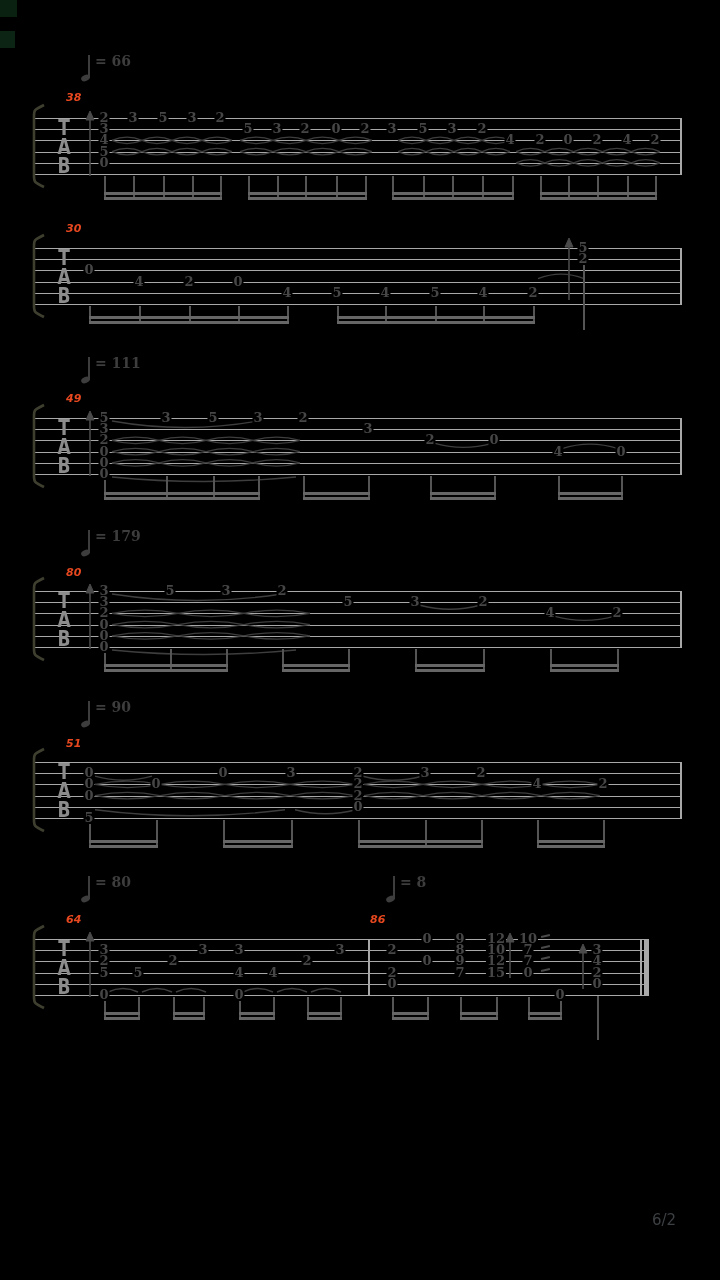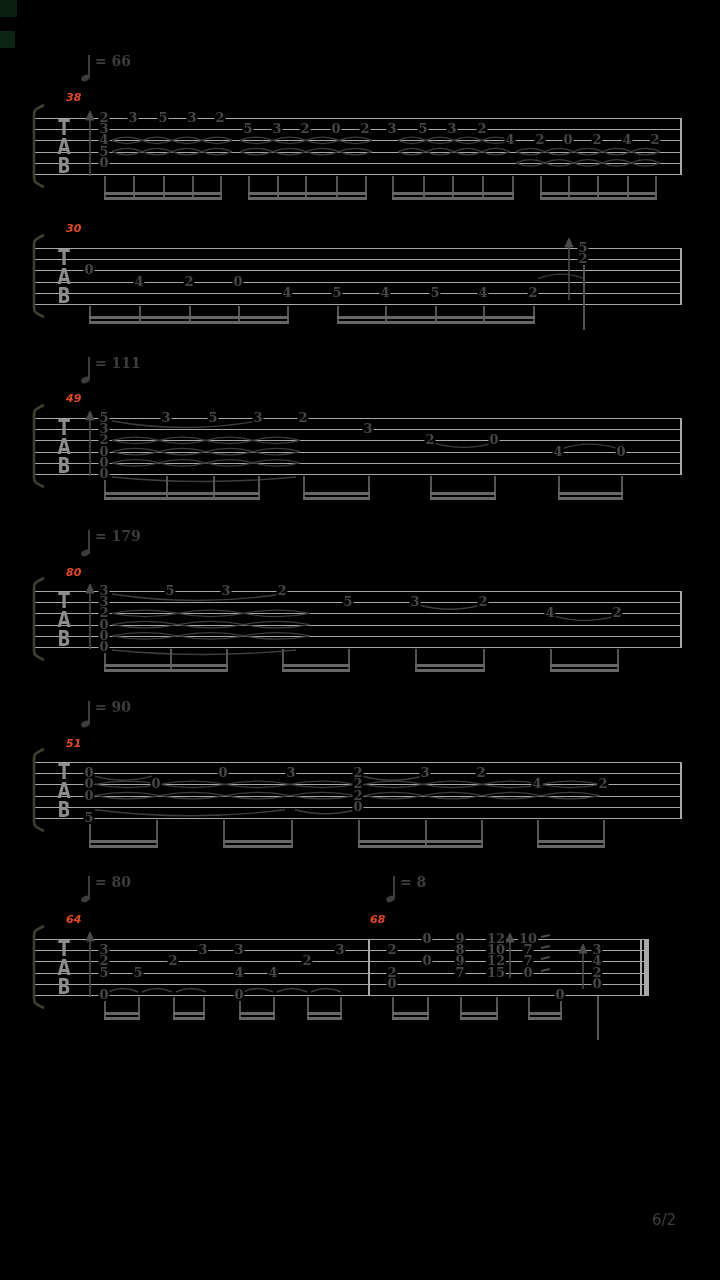--- a/index.html
+++ b/index.html
@@ -459,21 +459,21 @@
     <div class="ln" style="left: 35px; top: 972.6px; width: 613px; background: rgb(168, 168, 168);"></div>
     <div class="ln" style="left: 35px; top: 983.8px; width: 613px; background: rgb(168, 168, 168);"></div>
     <div class="ln" style="left: 35px; top: 995px; width: 613px; background: rgb(168, 168, 168);"></div>
     <div class="clef" style="left: 64px; top: 948px; color: rgb(140, 140, 140);">T</div>
     <div class="clef" style="left: 64px; top: 967px; color: rgb(140, 140, 140);">A</div>
     <div class="clef" style="left: 64px; top: 986px; color: rgb(140, 140, 140);">B</div>
     <div class="bar" style="left: 368px; top: 939px; width: 2px; height: 57px; background: rgb(168, 168, 168);"></div>
     <div class="bar" style="left: 640px; top: 939px; width: 2px; height: 57px; background: rgb(168, 168, 168);"></div>
     <div class="bar" style="left: 644px; top: 939px; width: 5px; height: 57px; background: rgb(168, 168, 168);"></div>
     <div class="mnum" style="left: 66px; top: 913px; color: rgb(232, 72, 31);">64</div>
-    <div class="mnum" style="left: 370px; top: 913px; color: rgb(232, 72, 31);">68</div>
+    <div class="mnum" style="left: 370px; top: 913px; color: rgb(232, 72, 31);">86</div>
     <div class="tempo-head" style="left: 81px; top: 896px; background: rgb(61, 61, 61);"></div>
     <div class="tempo-stem" style="left: 88px; top: 876px; background: rgb(61, 61, 61);"></div>
     <div class="tempo-txt" style="left: 95px; top: 874px; color: rgb(61, 61, 61);">= 80</div>
     <div class="tempo-head" style="left: 386px; top: 896px; background: rgb(61, 61, 61);"></div>
     <div class="tempo-stem" style="left: 393px; top: 876px; background: rgb(61, 61, 61);"></div>
     <div class="tempo-txt" style="left: 400px; top: 874px; color: rgb(61, 61, 61);">= 8</div>
     <div class="dash" style="left: 541px; top: 935px; background: rgb(74, 74, 74);"></div>
     <div class="dash" style="left: 541px; top: 946.2px; background: rgb(74, 74, 74);"></div>
     <div class="dash" style="left: 541px; top: 957.4px; background: rgb(74, 74, 74);"></div>
     <div class="dash" style="left: 541px; top: 968.6px; background: rgb(74, 74, 74);"></div>

